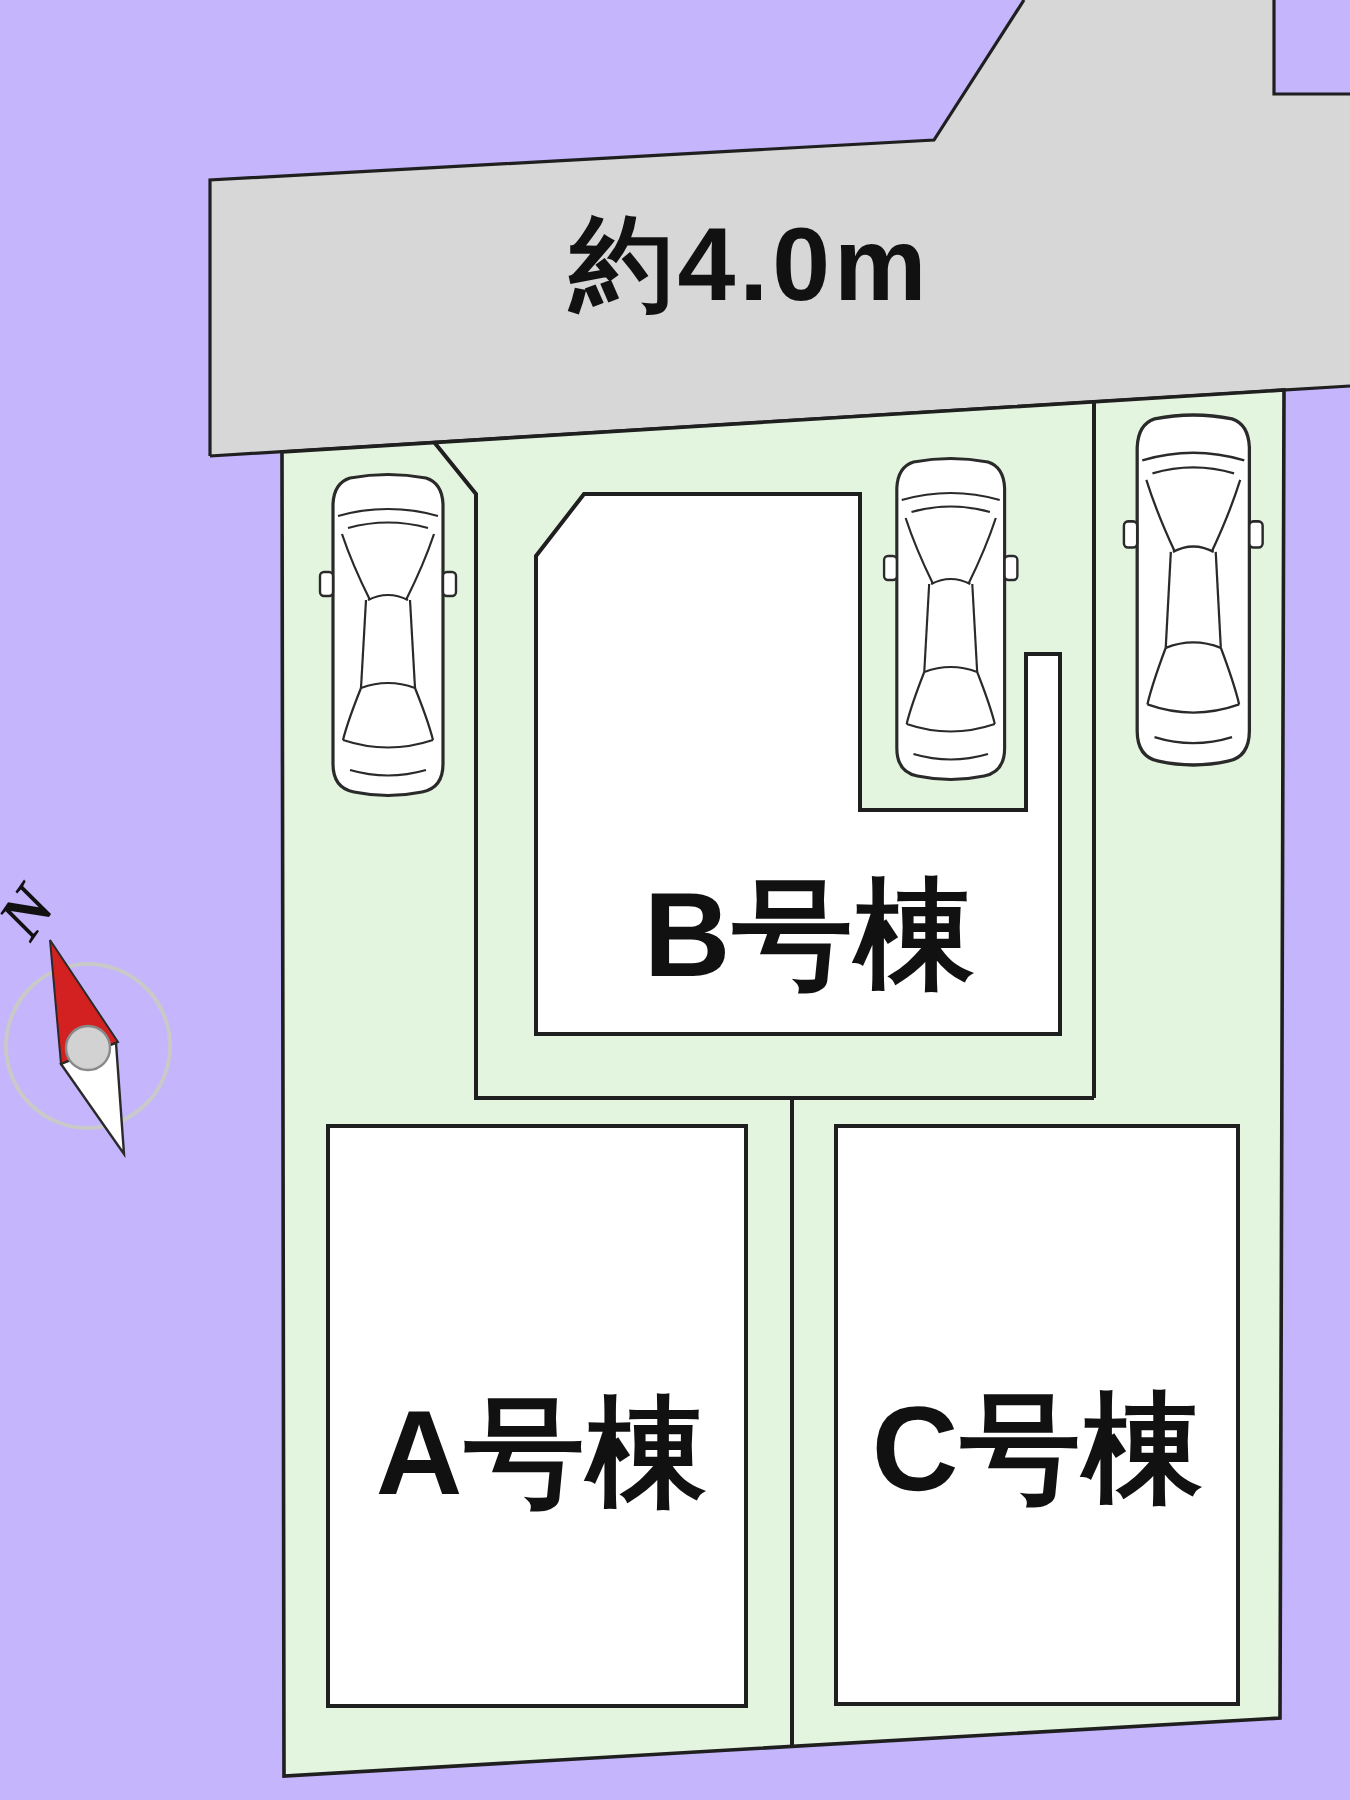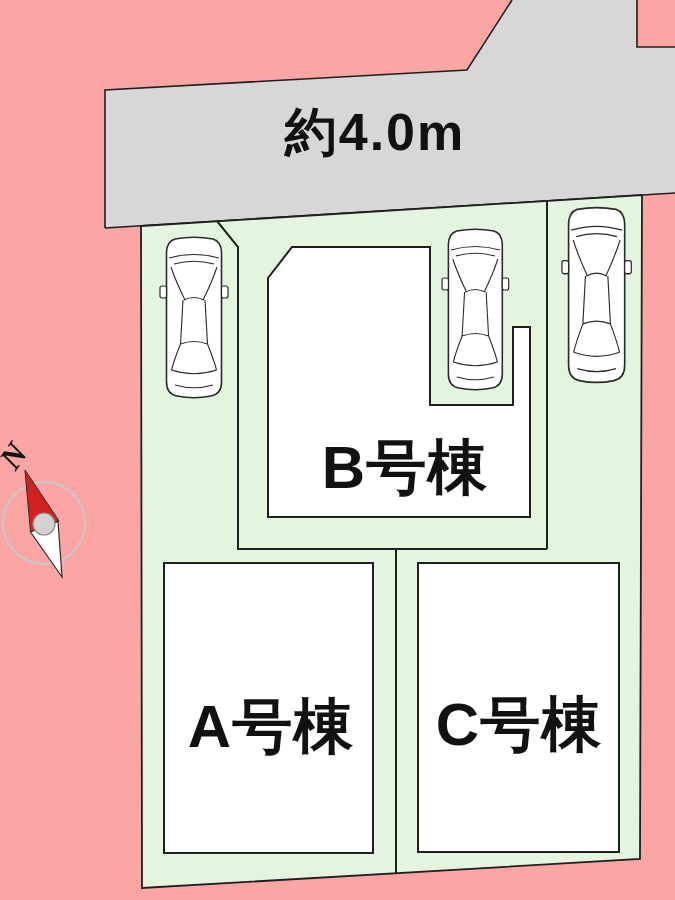--- a/index.html
+++ b/index.html
@@ -1,19 +1,19 @@
 <!DOCTYPE html>
 <html><head>
 <meta charset="utf-8">
 <style>
   html,body{margin:0;padding:0;background:#ffffff;}
   .stage{
     position:relative;
     width:675px;height:900px;
-    background:#fca5a5;
+    background:#c4b5fd;
     overflow:hidden;
     font-family:"Liberation Sans", sans-serif;
   }
   svg{display:block;}
   text.map-label{
     font-family:"Liberation Sans","DejaVu Sans",sans-serif;
     font-weight:bold;
     fill:#111111;
   }
   text.road-label{font-size:52px;letter-spacing:2px;}

